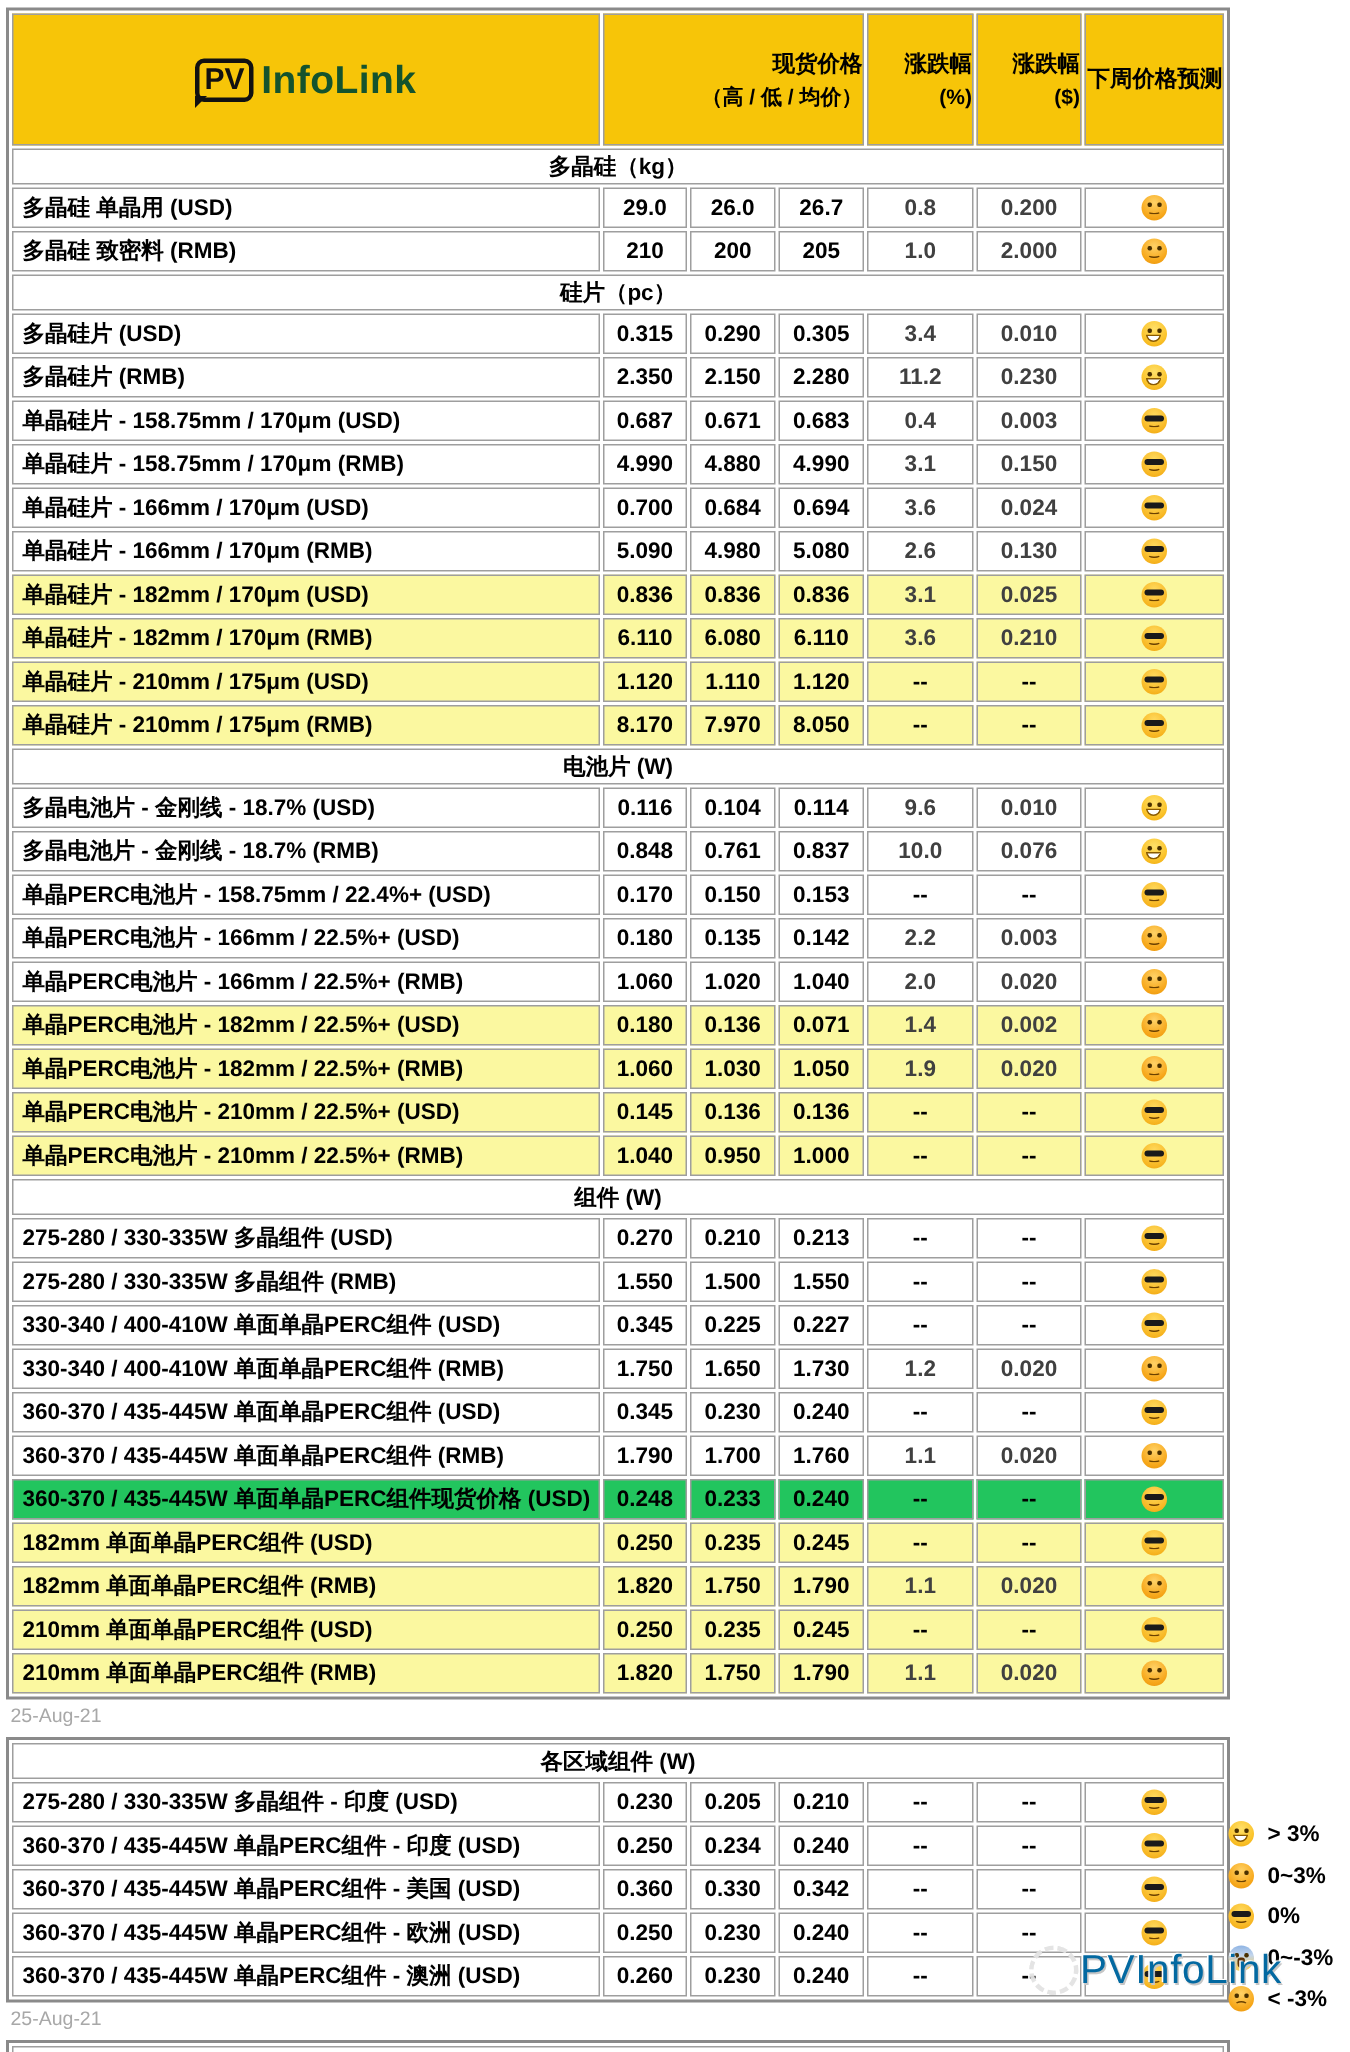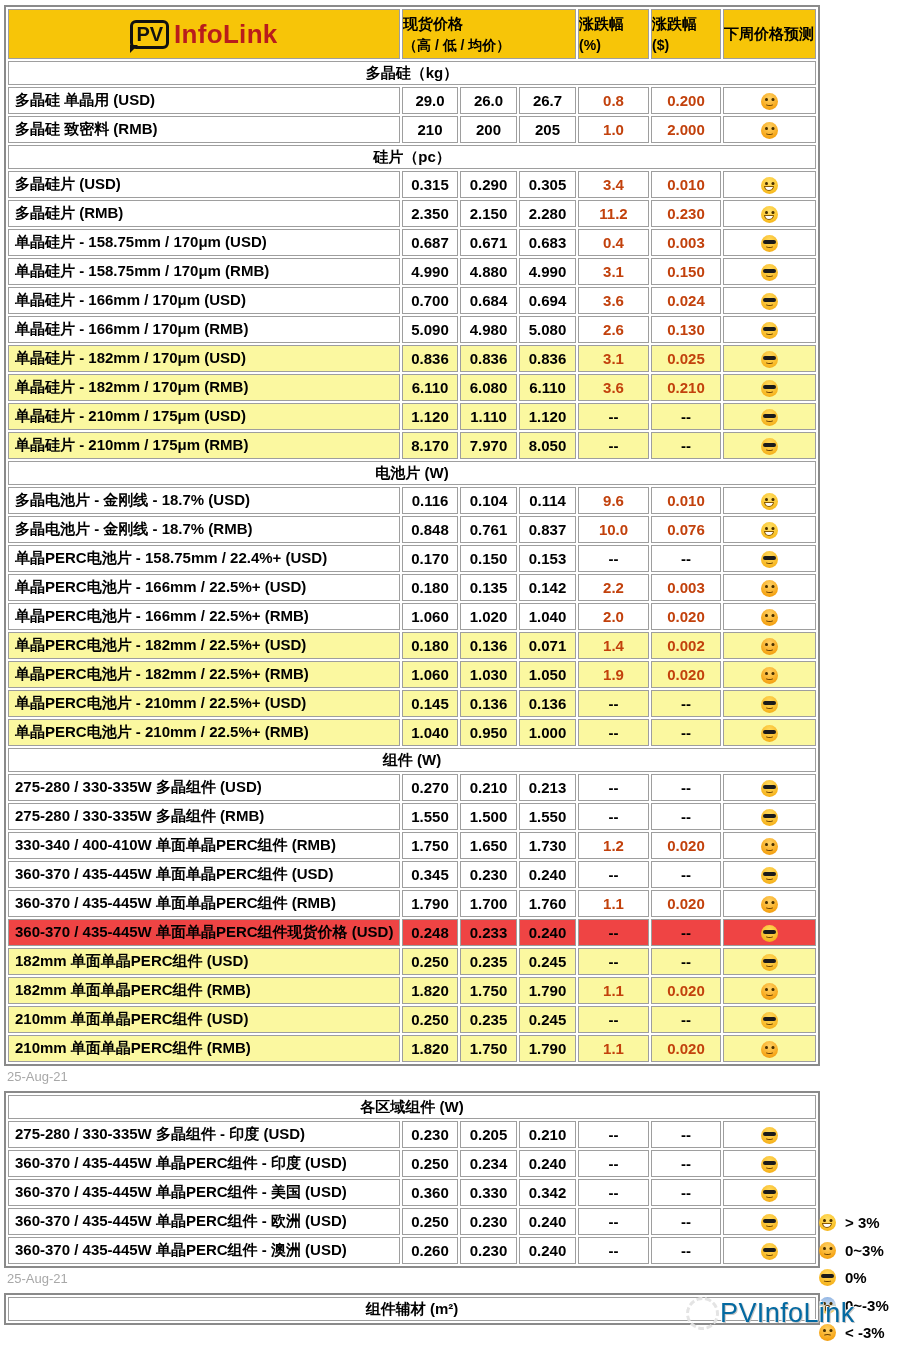--- a/index.html
+++ b/index.html
@@ -5,34 +5,34 @@
   html,body { margin:0; padding:0; background:#fff; }
   body { width:900px; height:1368px; position:relative; font-family:"Liberation Sans", sans-serif; overflow:hidden; }
   .page { position:absolute; inset:0; }
 
   #tables-root { position:absolute; left:4px; top:5px; width:814px; }
 
   table.grid { border-collapse:separate; border-spacing:2px; border:2px solid #8a8a8a; background:#fff; table-layout:fixed; width:810px; margin:0; }
   table.grid td { border:1px solid #9e9e9e; font-weight:bold; font-size:15px; color:#000; overflow:hidden; white-space:nowrap; background:#fff; vertical-align:middle; }
   td.lbl { text-align:left; padding:1px 4px 1px 6px; height:23px; }
   td.num, td.chg, td.fc { text-align:center; height:23px; padding:1px 0; }
-  td.chg.pos { color:#c2410c; }
+  td.chg.pos { color:#404040; }
   td.section { background:#D9D9D9; text-align:center; height:20px; font-size:15px; padding:1px 0; }
   tr.hl-yellow td { background:#FBF8A0; }
-  tr.hl-orange td { background:#ef4444; }
-
-  tr.head td { background:#F7C508; text-align:left; vertical-align:middle; height:46px; padding:1px 0; }
+  tr.hl-orange td { background:#22c55e; }
+
+  tr.head td { background:#F7C508; text-align:right; vertical-align:middle; height:46px; padding:20px 0; }
   .h1 { font-size:15px; line-height:1.45; }
   .h2 { font-size:14px; line-height:1.45; }
   td.fc-head { white-space:normal; line-height:1.45; padding:2px 12px; font-size:15px; }
 
   .logo-wrap { display:flex; align-items:center; justify-content:center; gap:5px; }
   .logo-pv { display:inline-block; border:3px solid #111; border-radius:6px; padding:1px 3px 2px 3px; font-size:20px; font-weight:bold; color:#111; line-height:1; position:relative; background:transparent; }
   .logo-pv::after { content:""; position:absolute; left:-3px; bottom:-7px; width:0; height:0; border:4px solid transparent; border-top-color:#111; border-left-color:#111; }
-  .logo-text { font-size:26px; font-weight:bold; color:#b91c1c; letter-spacing:0.3px; }
+  .logo-text { font-size:26px; font-weight:bold; color:#14532d; letter-spacing:0.3px; }
 
   .date { color:#a8a8a8; font-size:13px; margin:3px 0 7px 3px; font-weight:normal; }
 
   
   .emo { width:17px; height:17px; border-radius:50%; display:inline-block; position:relative; vertical-align:middle; }
   .emo-grin   { background: radial-gradient(circle at 50% 30%, #FFE06A 0%, #FBC42C 60%, #EFA80C 100%); }
   .emo-smile  { background: radial-gradient(circle at 50% 30%, #FFD267 0%, #F7A81B 65%, #E8930A 100%); }
   .emo-cool   { background: radial-gradient(circle at 50% 30%, #FFDA5E 0%, #F8B926 65%, #EFA20C 100%); }
   .emo-scream { background: linear-gradient(180deg, #8FB4E4 0%, #C2D5EC 38%, #F3CE63 85%); }
   .emo-cry    { background: radial-gradient(circle at 50% 30%, #FFD267 0%, #F7A81B 65%, #E8930A 100%); }
@@ -305,20 +305,29 @@
           <tr>
             <td class="lbl">275-280 / 330-335W 多晶组件 (RMB)</td>
             <td class="num">1.550</td>
             <td class="num">1.500</td>
             <td class="num">1.550</td>
             <td class="chg">--</td>
             <td class="chg">--</td>
             <td class="fc"><span class="emo emo-cool"></span></td>
           </tr>
           <tr>
+            <td class="lbl">330-340 / 400-410W 单面单晶PERC组件 (USD)</td>
+            <td class="num">0.345</td>
+            <td class="num">0.225</td>
+            <td class="num">0.227</td>
+            <td class="chg">--</td>
+            <td class="chg">--</td>
+            <td class="fc"><span class="emo emo-cool"></span></td>
+          </tr>
+          <tr>
             <td class="lbl">330-340 / 400-410W 单面单晶PERC组件 (RMB)</td>
             <td class="num">1.750</td>
             <td class="num">1.650</td>
             <td class="num">1.730</td>
             <td class="chg pos">1.2</td>
             <td class="chg pos">0.020</td>
             <td class="fc"><span class="emo emo-smile"></span></td>
           </tr>
           <tr>
             <td class="lbl">360-370 / 435-445W 单面单晶PERC组件 (USD)</td>

